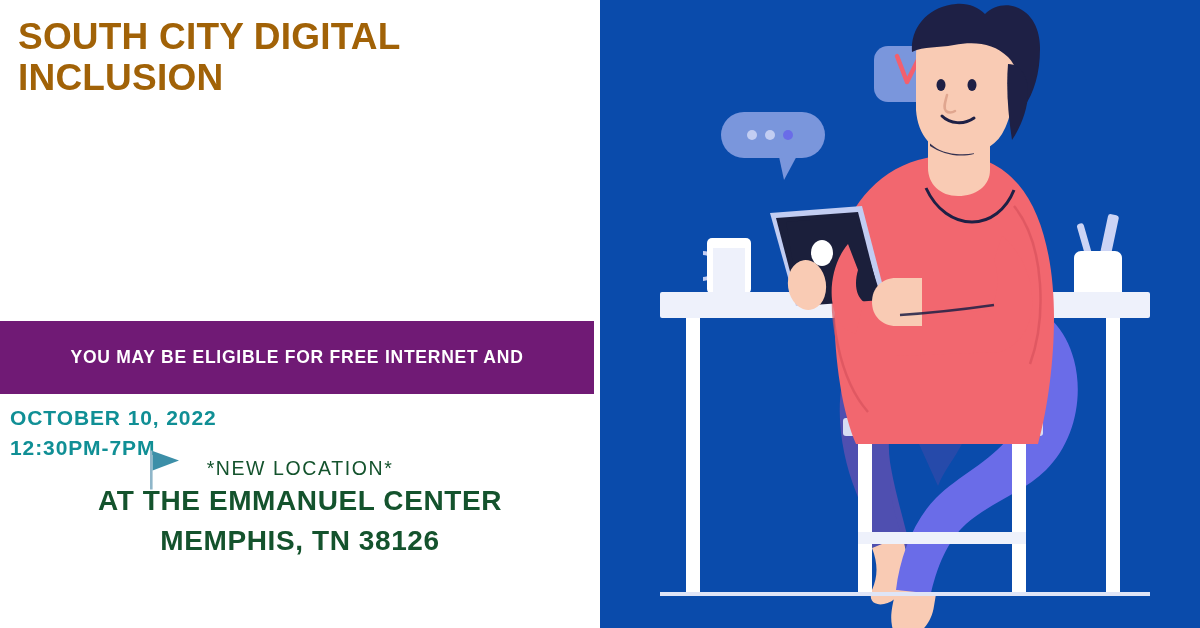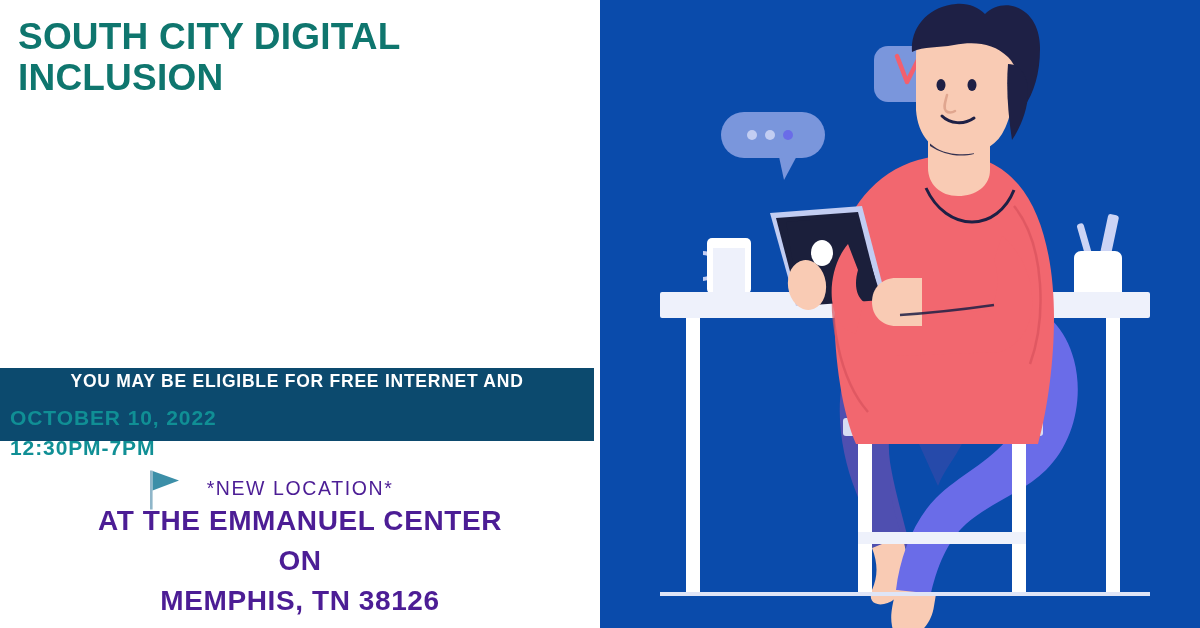--- a/index.html
+++ b/index.html
@@ -23,21 +23,21 @@
     width: 600px;
     height: 628px;
     background: #ffffff;
   }
 
   .headline {
     position: absolute;
     left: 18px;
     top: 16px;
     width: 565px;
-    color: #0f766e;
+    color: #a16207;
     font-size: 37px;
     font-weight: bold;
     line-height: 1.12;
     letter-spacing: 0.2px;
     text-transform: uppercase;
   }
   .headline .hl-line { display: block; }
 
   .subhead {
     position: absolute;
@@ -58,26 +58,25 @@
     margin-top: 4px;
     font-size: 19px;
   }
 
   .banner {
     position: absolute;
     left: 0;
     top: 321px;
     width: 594px;
     height: 73px;
-    background: #0c4a6e;
+    background: #701a75;
     display: flex;
     flex-direction: column;
     align-items: center;
-    justify-content: space-between;
-    margin-top: 47px;
+    justify-content: center;
   }
   .banner .bn-line {
     display: block;
     color: #ffffff;
     font-size: 17.5px;
     font-weight: bold;
     line-height: 1.52;
     letter-spacing: 0.75px;
     text-transform: uppercase;
     text-align: center;
@@ -94,24 +93,24 @@
     font-weight: bold;
     line-height: 1.45;
     letter-spacing: 0.9px;
     text-transform: uppercase;
   }
   .datetime .dt-line { display: block; }
 
   .location-block {
     position: absolute;
     left: 10px;
-    top: 476px;
+    top: 456px;
     width: 580px;
     text-align: center;
-    color: #4c1d95;
+    color: #14532d;
   }
   .loc-newline {
     position: relative;
     display: block;
     font-size: 19.5px;
     font-weight: 500;
     letter-spacing: 1.6px;
     text-transform: uppercase;
     line-height: 1.3;
   }
@@ -166,21 +165,20 @@
 
     <div class="location-block">
       <span class="loc-newline">
         <svg class="flag-icon" viewBox="0 0 34 40">
           <rect x="2" y="0.5" width="2.6" height="39" fill="#8fb6c9"></rect>
           <path d="M4.6 1 L31 10.5 L4.6 20.5 Z" fill="#3c8fa8"></path>
         </svg>
         <span>*NEW LOCATION*</span>
       </span>
       <span class="loc-line">AT THE EMMANUEL CENTER</span>
-      <span class="loc-line">ON</span>
       <span class="loc-line">MEMPHIS, TN 38126</span>
     </div>
   </div>
 
   <div class="right-panel">
     <svg class="illustration" viewBox="0 0 600 628">
 
       <rect x="0" y="0" width="600" height="628" fill="#0a4bab"></rect>
 
       <g>

